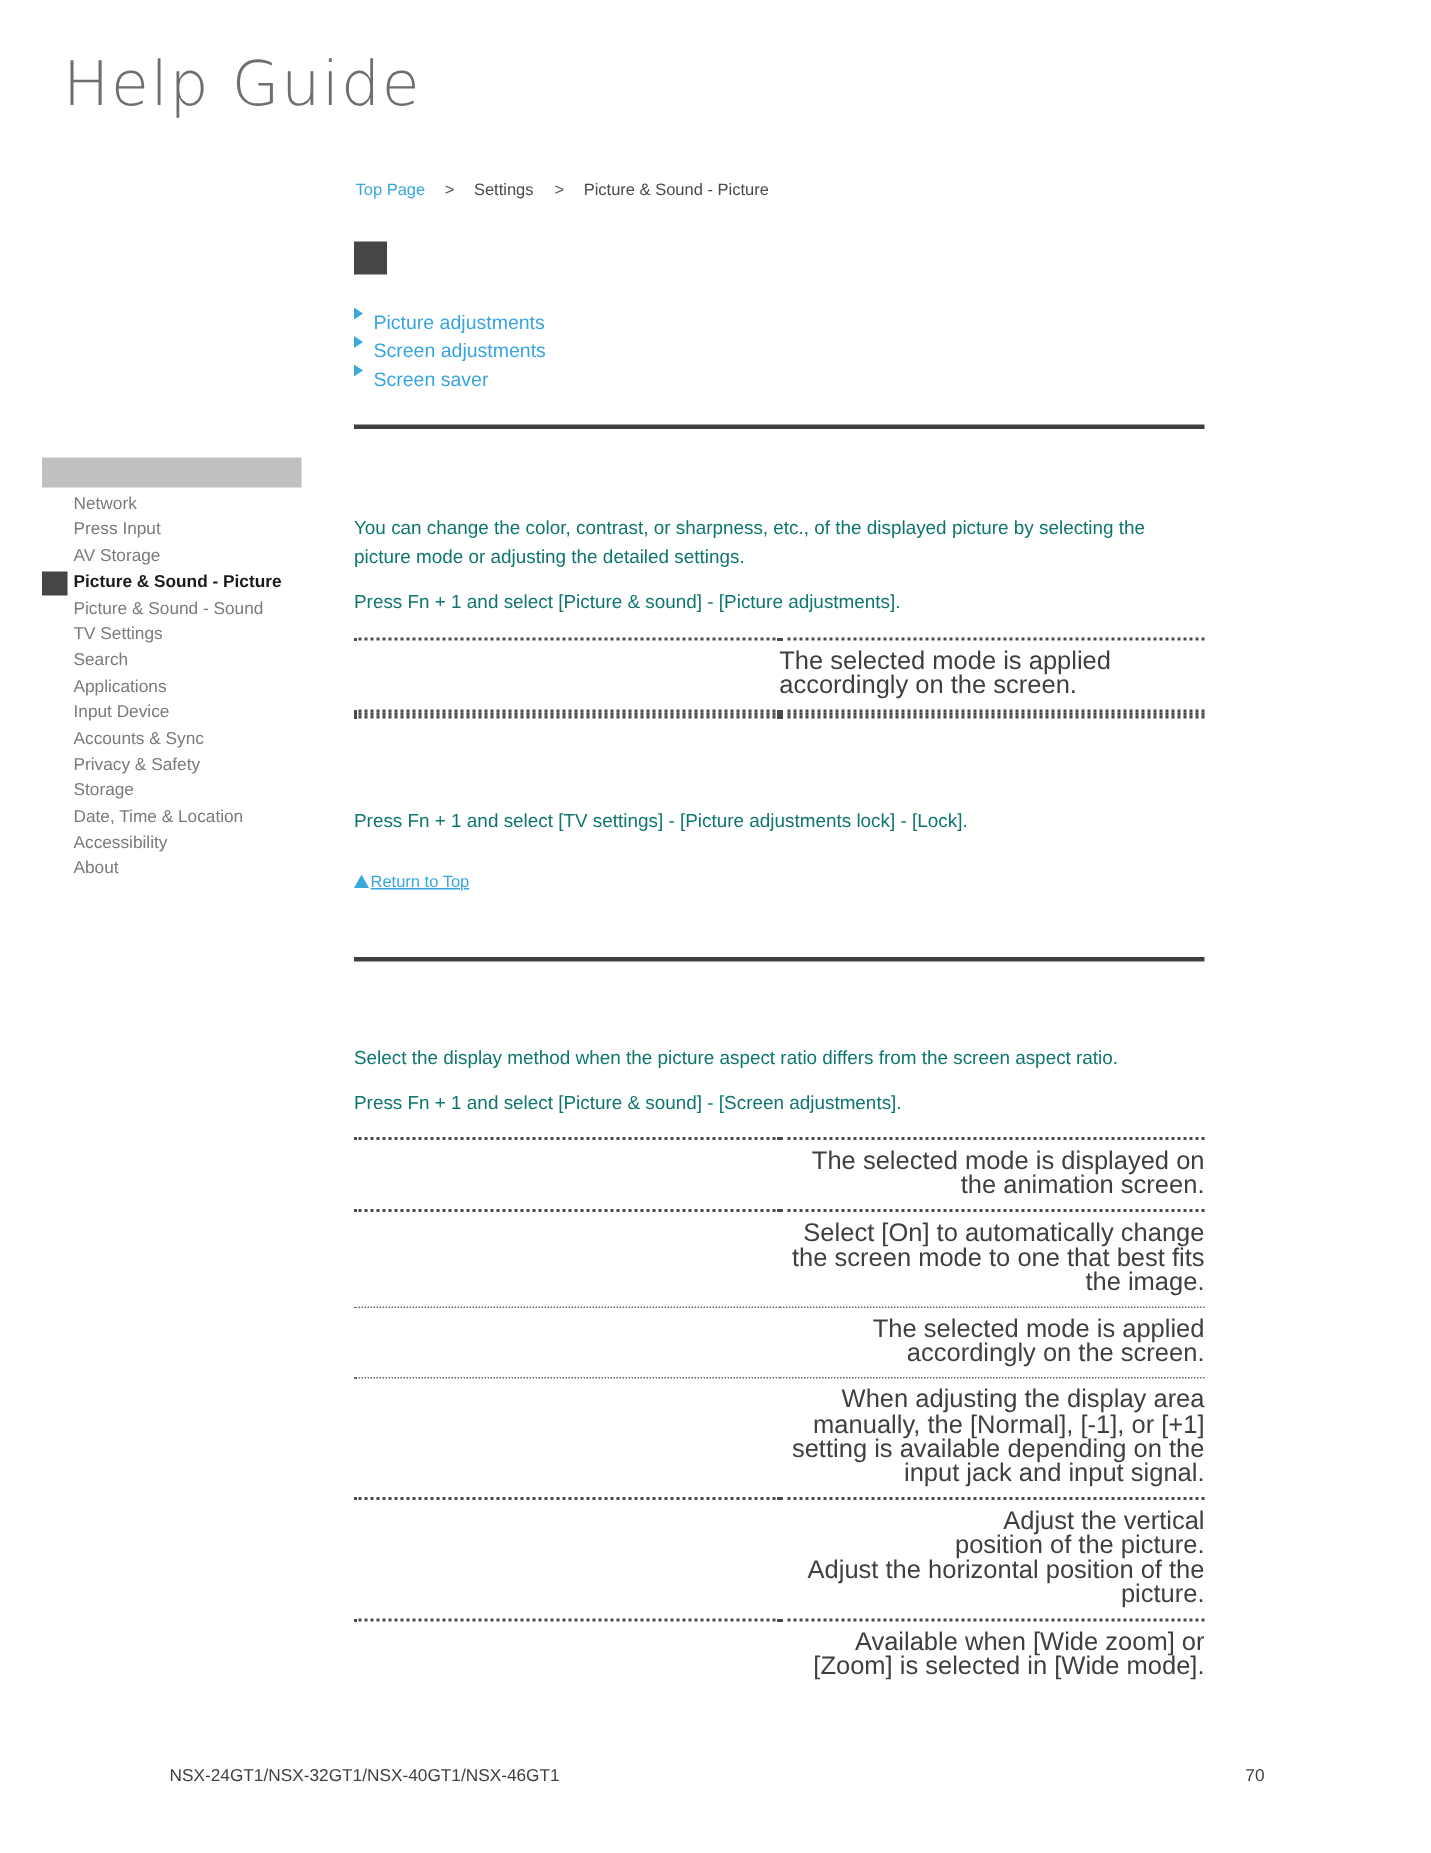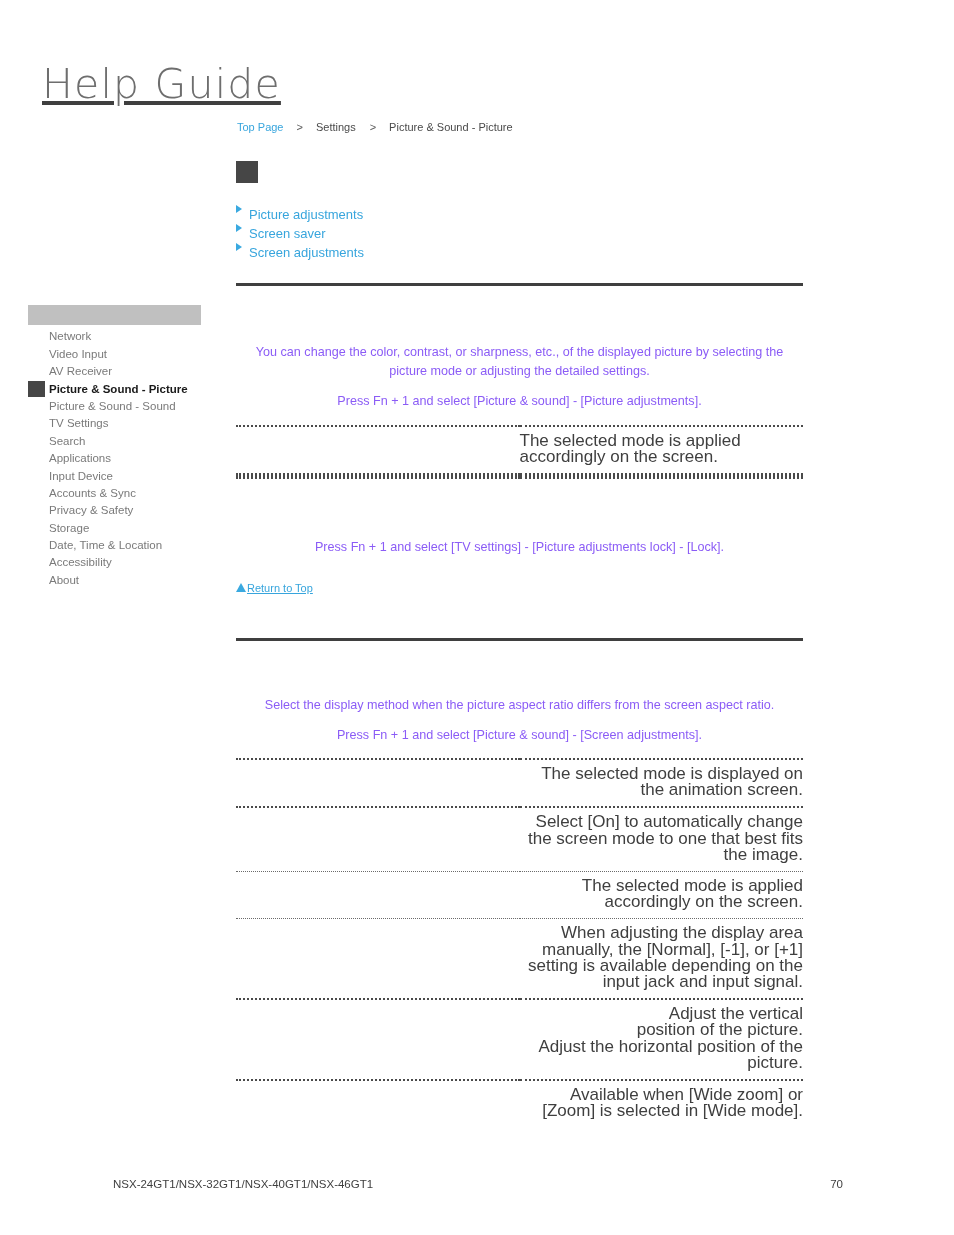--- a/index.html
+++ b/index.html
@@ -15,24 +15,23 @@
     color: #3f3f3f;
     position: relative;
     overflow: hidden;
     -webkit-font-smoothing: antialiased;
   }
 
   
   .masthead {
     position: absolute;
     left: 42px;
-    top: 64px;
+    top: 36px;
     width: 400px;
     height: 56px;
-    text-decoration: underline;
   }
   .masthead-title {
     font-size: 41px;
     font-weight: 300;
     letter-spacing: 1.2px;
     color: #6e6e6e;
     line-height: 1;
     white-space: nowrap;
     font-family: "DejaVu Sans", sans-serif;
   }
@@ -112,21 +111,21 @@
     background: #c0c0c0;
   }
   .sidebar-list {
     margin-top: 3px;
     padding: 0;
   }
   .sidebar-item {
     position: relative;
     height: 17.4px;
     display: flex;
-    align-items: flex-end;
+    align-items: flex-start;
     padding-left: 21px;
     box-sizing: border-box;
   }
   .sidebar-label {
     font-size: 11.5px;
     color: #7a7a7a;
     line-height: 17px;
     white-space: nowrap;
   }
   .sidebar-item.active .sidebar-label {
@@ -154,23 +153,22 @@
     height: 3px;
     background: #3f3f3f;
     width: 567px;
   }
 
   .section-title-gap { height: 40px; }
 
   .para {
     font-size: 12.6px;
     line-height: 18.6px;
-    color: #8b5cf6;
+    color: #0f766e;
     margin: 0;
-    text-align: center;
   }
 
   
   .spec-table {
     width: 567px;
     border-collapse: collapse;
     table-layout: fixed;
   }
   .spec-table .dotted-row td {
     border-top: 2px dotted #4a4a4a;
@@ -249,39 +247,39 @@
 
 <div class="heading-box"></div>
 
 <div class="anchor-list">
   <div class="anchor-item">
     <span class="anchor-bullet"></span>
     <span class="anchor-label">Picture adjustments</span>
   </div>
   <div class="anchor-item">
     <span class="anchor-bullet"></span>
-    <span class="anchor-label">Screen saver</span>
+    <span class="anchor-label">Screen adjustments</span>
   </div>
   <div class="anchor-item">
     <span class="anchor-bullet"></span>
-    <span class="anchor-label">Screen adjustments</span>
+    <span class="anchor-label">Screen saver</span>
   </div>
 </div>
 
 <aside class="sidebar">
   <div class="sidebar-header"></div>
   <div class="sidebar-list">
     <div class="sidebar-item">
       <span class="sidebar-label">Network</span>
     </div>
     <div class="sidebar-item">
-      <span class="sidebar-label">Video Input</span>
-    </div>
-    <div class="sidebar-item">
-      <span class="sidebar-label">AV Receiver</span>
+      <span class="sidebar-label">Press Input</span>
+    </div>
+    <div class="sidebar-item">
+      <span class="sidebar-label">AV Storage</span>
     </div>
     <div class="sidebar-item active">
       <span class="sidebar-marker"></span>
       <span class="sidebar-label">Picture &amp; Sound - Picture</span>
     </div>
     <div class="sidebar-item">
       <span class="sidebar-label">Picture &amp; Sound - Sound</span>
     </div>
     <div class="sidebar-item">
       <span class="sidebar-label">TV Settings</span>

